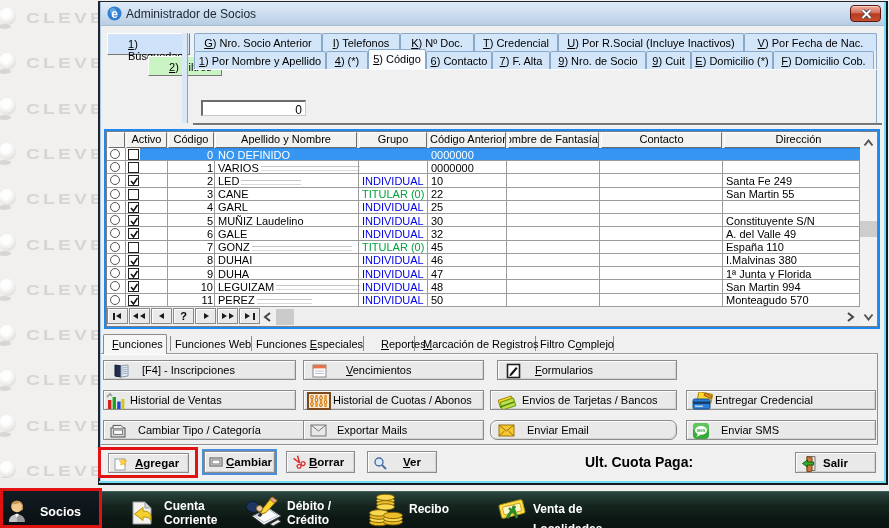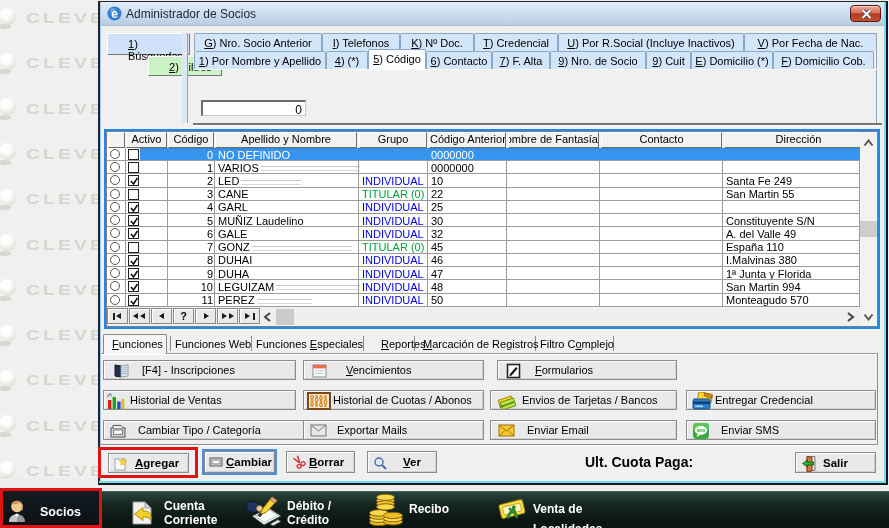--- a/index.html
+++ b/index.html
@@ -580,21 +580,21 @@
         </svg>
         <span class="lbl" style="left:34px;">Cambiar Tipo / Categoría</span>
       </div>
       <div class="btn" style="left:303px;top:420px;width:181px;height:20px;">
         <svg class="icon" style="left:6px;top:3px" width="17" height="13" viewBox="0 0 17 13">
           <rect x="1" y="1" width="15" height="11" fill="#e8e8e8" stroke="#777"></rect>
           <path d="M1 1 l7.5 6 7.5-6" fill="none" stroke="#777"></path>
         </svg>
         <span class="lbl" style="left:33px;">Exportar Mails</span>
       </div>
-      <div class="btn" style="left:490px;top:420px;width:187px;height:20px;">
+      <div class="btn" style="left:490px;top:420px;width:187px;height:20px;border-radius:7px;">
         <svg class="icon" style="left:7px;top:3px" width="17" height="13" viewBox="0 0 17 13">
           <rect x="1" y="1" width="15" height="11" fill="#f8c832" stroke="#9a7209"></rect>
           <path d="M1 1 l7.5 6 7.5-6" fill="none" stroke="#9a7209"></path>
           <path d="M1 12 l5.5-5 M16 12 l-5.5-5" fill="none" stroke="#9a7209"></path>
         </svg>
         <span class="lbl" style="left:36px;">Enviar Email</span>
       </div>
       <div class="btn" style="left:686px;top:420px;width:190px;height:20px;">
         <svg class="icon" style="left:5px;top:1px" width="18" height="18" viewBox="0 0 18 18">
           <rect x="1" y="1" width="16" height="16" rx="4" fill="#3aa83a"></rect>

